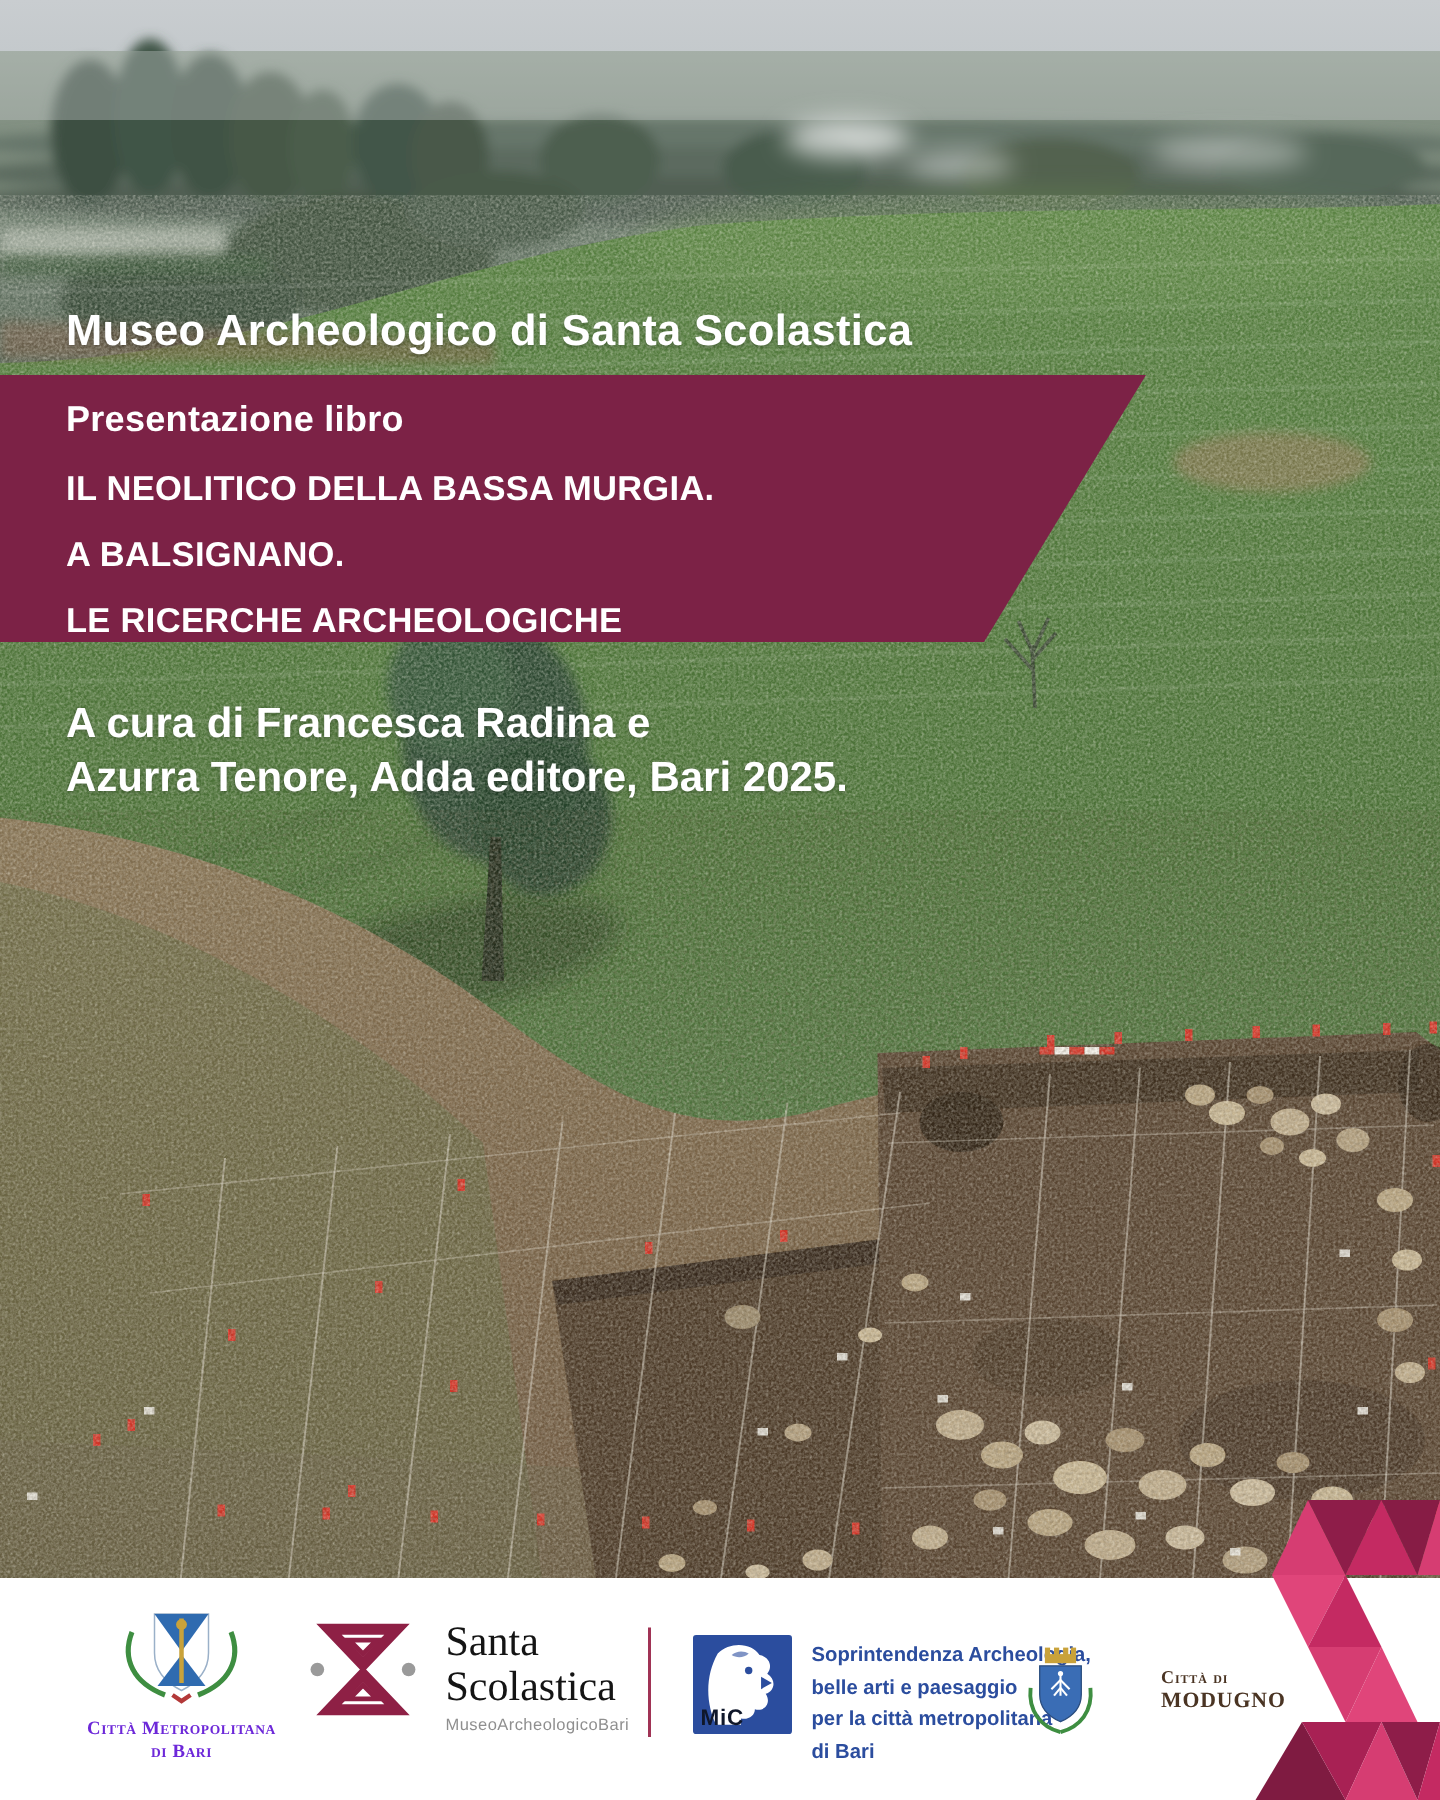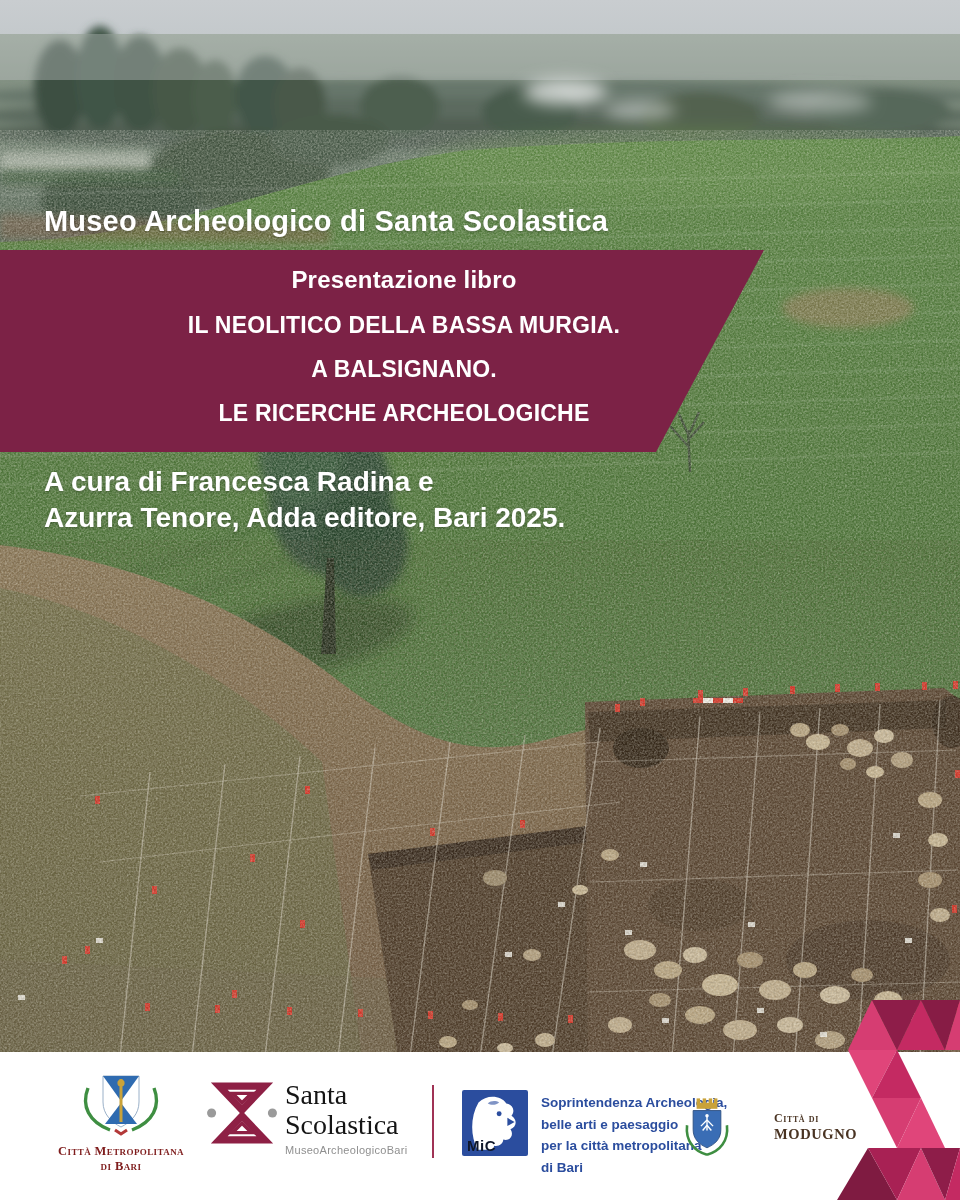--- a/index.html
+++ b/index.html
@@ -9,34 +9,34 @@
   }
   *{margin:0;padding:0;box-sizing:border-box;}
   body{font-family:"Liberation Sans",sans-serif;background:#222;}
   .poster{position:relative;width:960px;height:1200px;overflow:hidden;background:#fff;margin:0 auto;}
   .photo{position:absolute;left:0;top:0;z-index:0;}
 
   .overlay-text{position:absolute;color:#fff;text-shadow:0 1px 3px rgba(0,0,0,.28);z-index:2;}
   .date-line{left:44px;top:158px;font-size:33px;font-weight:700;letter-spacing:.3px;line-height:40px;}
   .venue-line{left:44px;top:202px;font-size:29px;font-weight:700;letter-spacing:.2px;line-height:38px;}
 
-  .banner{position:absolute;left:0;top:250px;width:764px;height:202px;background:var(--banner);
+  .banner{position:absolute;left:0;top:250px;width:764px;height:178px;background:var(--banner);
           z-index:2;padding:16px 0 0 44px;
-          clip-path:polygon(0 0,100% 0,calc(100% - 108px) 100%,0 100%);text-align:center;}
+          clip-path:polygon(0 0,100% 0,calc(100% - 108px) 100%,0 100%);}
   .kicker{color:#fff;font-size:24px;font-weight:600;letter-spacing:.2px;}
   .banner-title{color:#fff;font-size:23px;font-weight:700;line-height:44px;margin-top:9px;letter-spacing:.2px;}
 
   .curators{left:44px;top:464px;font-size:28px;font-weight:600;line-height:36px;}
 
   .footer{position:absolute;left:0;top:1052px;width:960px;height:148px;background:#fff;z-index:3;}
   .logo-cmb{position:absolute;left:52px;top:20px;width:138px;text-align:center;}
   .cmb-caption{font-family:"Liberation Serif",serif;font-variant:small-caps;font-size:12.5px;
-               color:#7f1d1d;letter-spacing:.4px;margin-top:4px;font-weight:600;}
+               color:#6d28d9;letter-spacing:.4px;margin-top:4px;font-weight:600;}
   .logo-ss{position:absolute;left:204px;top:28px;display:flex;align-items:flex-start;}
-  .ss-text{margin-left:5px;}
+  .ss-text{margin-left:17px;}
   .ss-name{font-family:"Liberation Serif",serif;font-size:28px;line-height:30px;color:#141414;}
   .ss-sub{font-size:11px;color:#8f8f8f;letter-spacing:.3px;margin-top:4px;}
   .footer-divider{position:absolute;left:432px;top:33px;width:2px;height:73px;background:#a03355;}
   .logo-mic{position:absolute;left:462px;top:38px;display:flex;}
   .mic-square{position:relative;width:66px;height:66px;}
   .mic-acronym{position:absolute;left:5px;bottom:2px;color:#0f172a;font-size:15px;font-weight:700;letter-spacing:.5px;}
   .mic-text{margin-left:13px;margin-top:2px;color:var(--mic-blue);font-size:13.5px;font-weight:700;line-height:21.5px;}
   .logo-mod{position:absolute;left:681px;top:38px;display:flex;align-items:center;gap:32px;}
   .mod-text{margin-left:9px;font-family:"Liberation Serif",serif;color:#4a3423;}
   .mod-line1{font-variant:small-caps;font-size:12px;letter-spacing:.6px;font-weight:600;}

